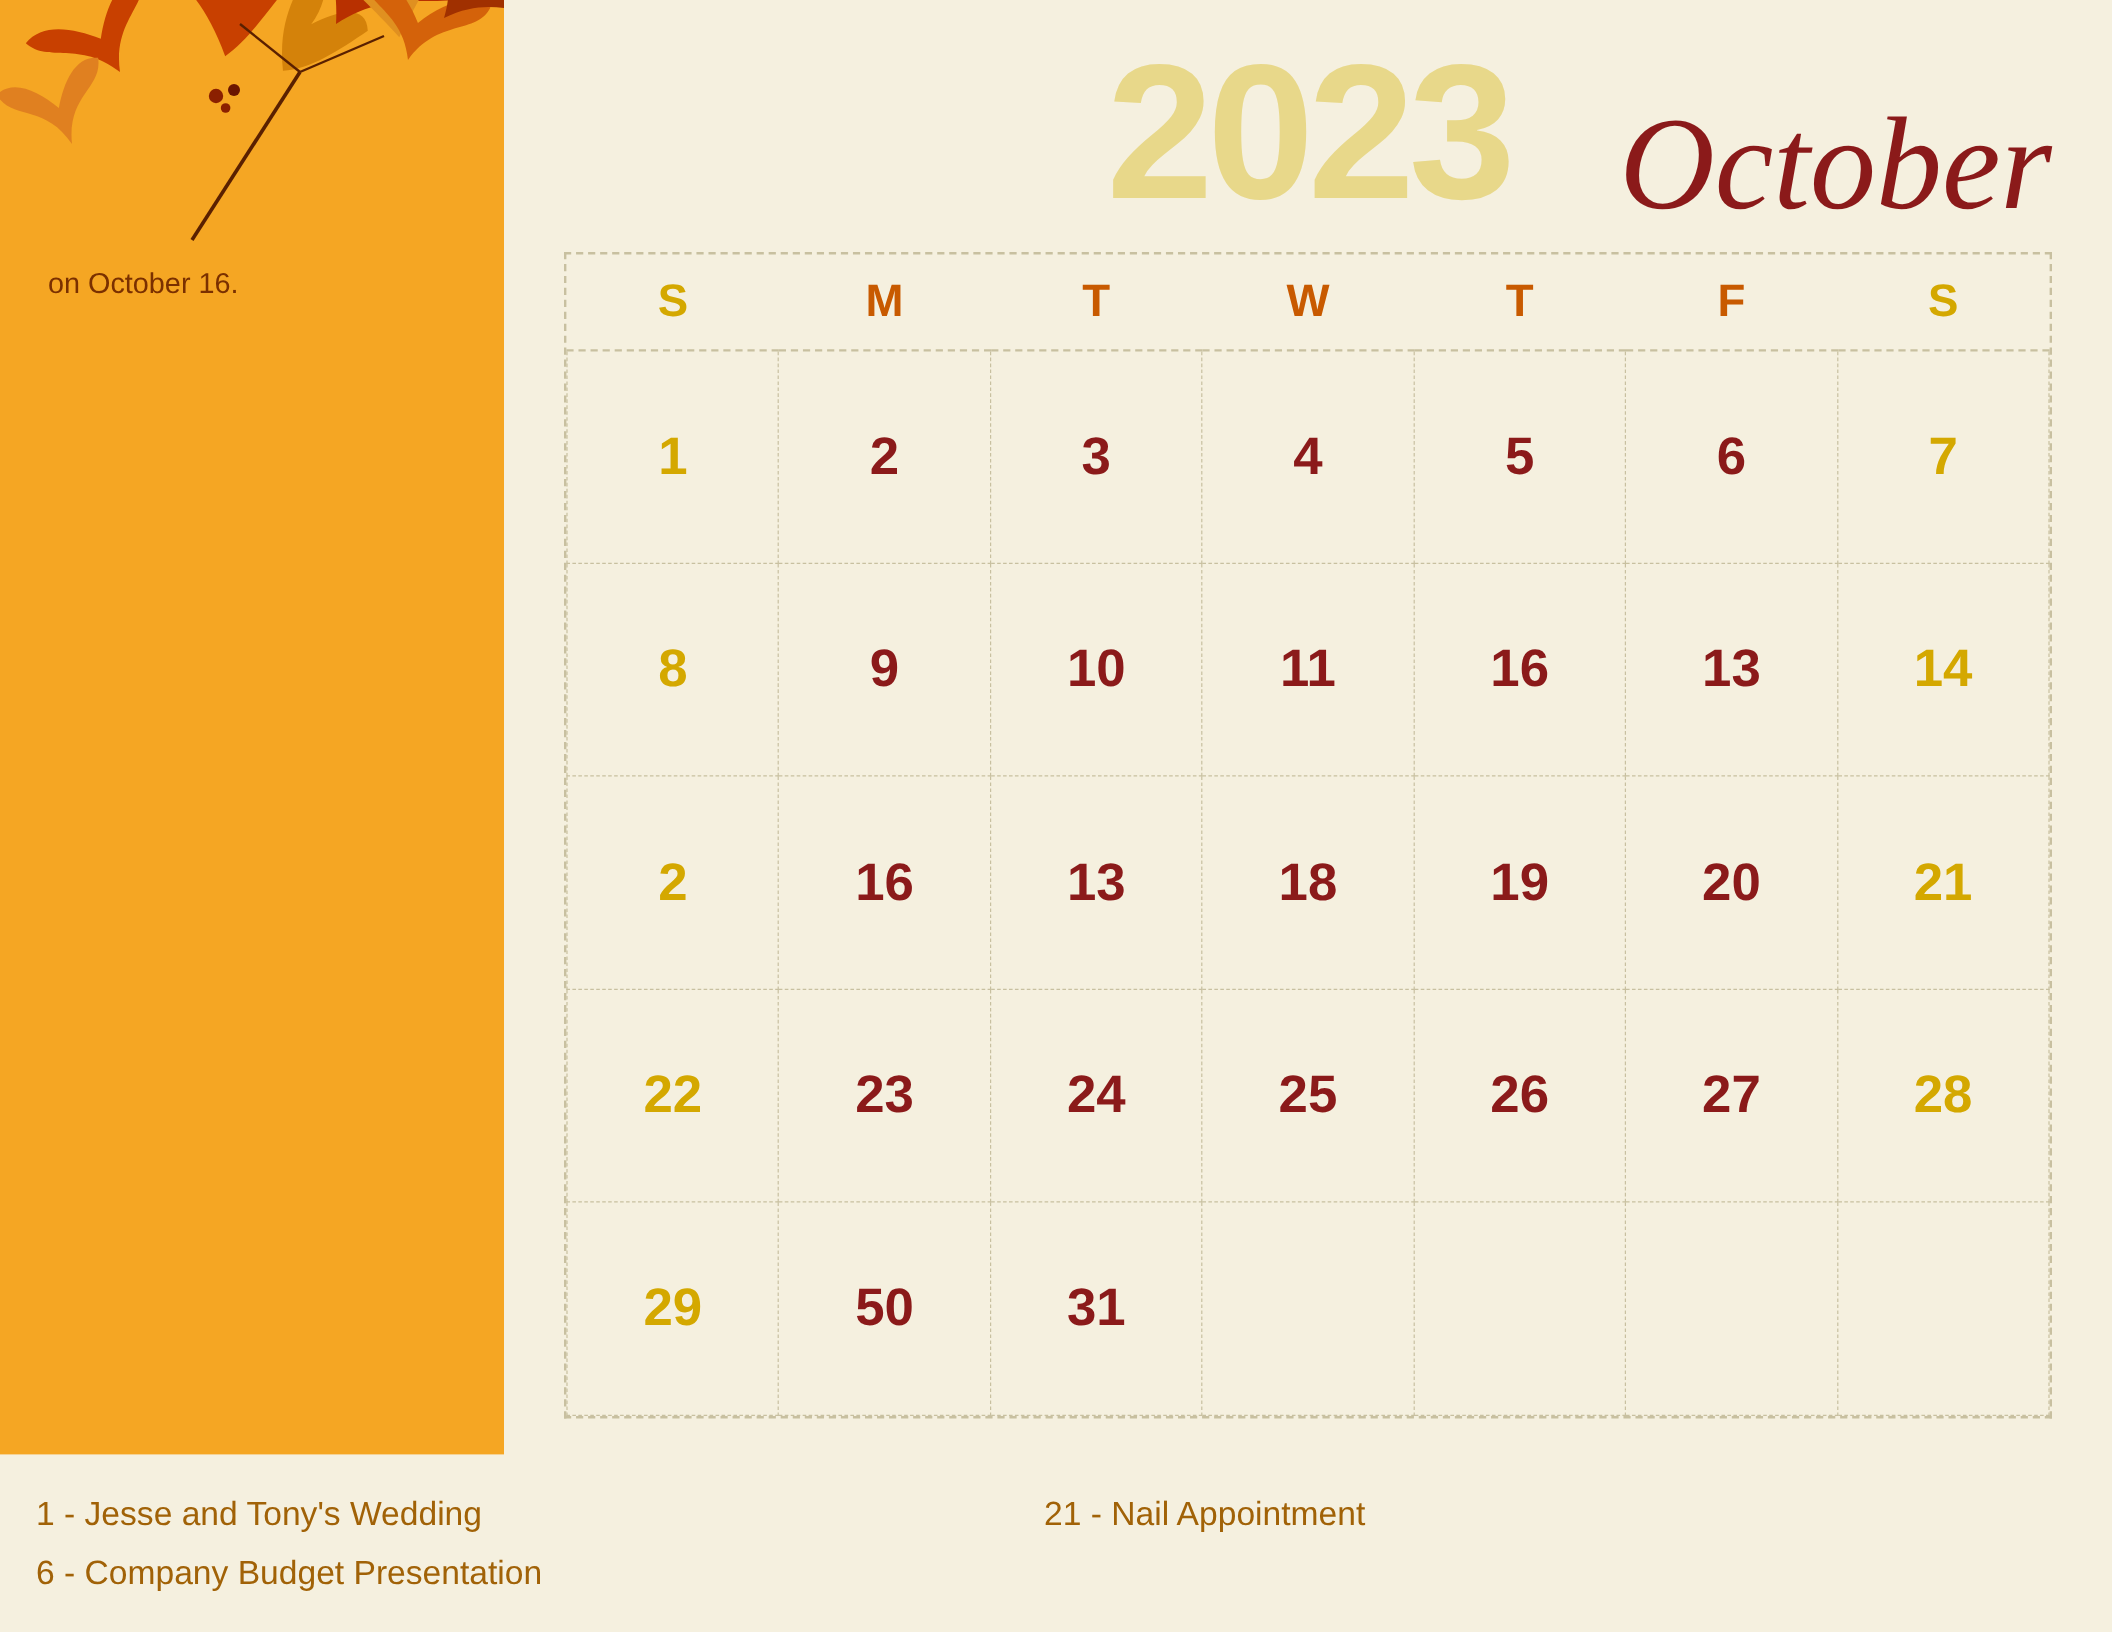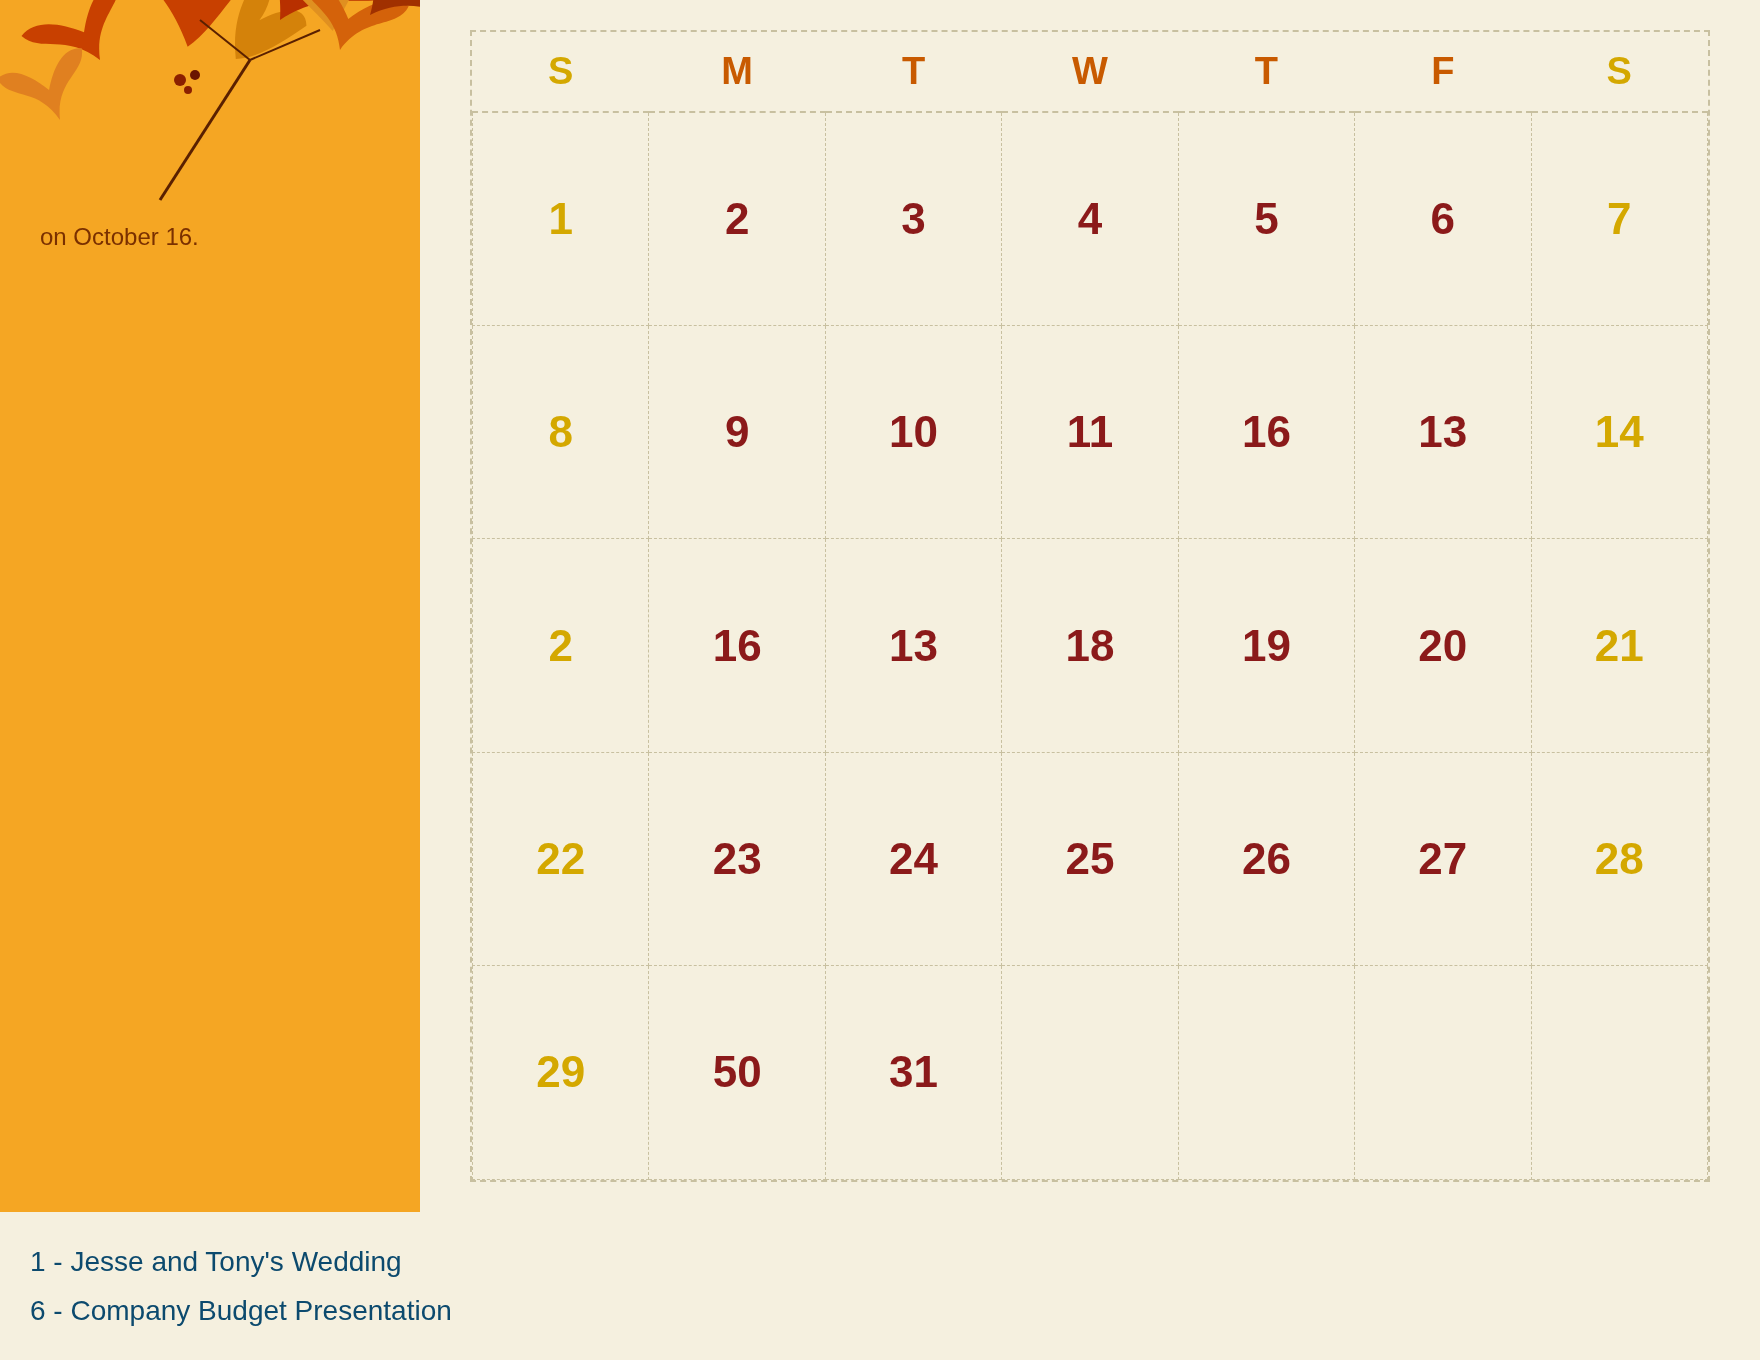--- a/index.html
+++ b/index.html
@@ -156,21 +156,21 @@
 
     .events-column {
       flex: 1;
       display: flex;
       flex-direction: column;
       gap: 10px;
     }
 
     .event-item {
       font-size: 28px;
-      color: #0c4a6e;
+      color: #a16207;
       font-family: Arial, sans-serif;
       line-height: 1.4;
     }
 
     
     .leaf-container {
       position: absolute;
       top: 0;
       left: 0;
       width: 420px;
@@ -244,20 +244,24 @@
         </div>
         <br>
         <div class="notes-text">
           <span>2. Go to the airport before 6 AM on October 16.</span>
         </div>
       </div>
     </div>
 
     <div class="right-content">
 
+      <div class="header">
+        <span class="year-text">2023</span>
+        <span class="month-text">October</span>
+      </div>
 
       <div class="calendar-container">
         <table class="calendar-grid">
           <thead>
             <tr>
               <th class="sunday">S</th>
               <th>M</th>
               <th>T</th>
               <th>W</th>
               <th>T</th>
@@ -316,15 +320,16 @@
       </div>
     </div>
   </div>
 
   <div class="events-section">
     <div class="events-column">
       <div class="event-item">1 -  Jesse and Tony's Wedding</div>
       <div class="event-item">6 -  Company Budget Presentation</div>
     </div>
     <div class="events-column">
+      <div class="event-item">21 - Nail Appointment</div>
     </div>
   </div>
 </div>
 
 </body></html>

